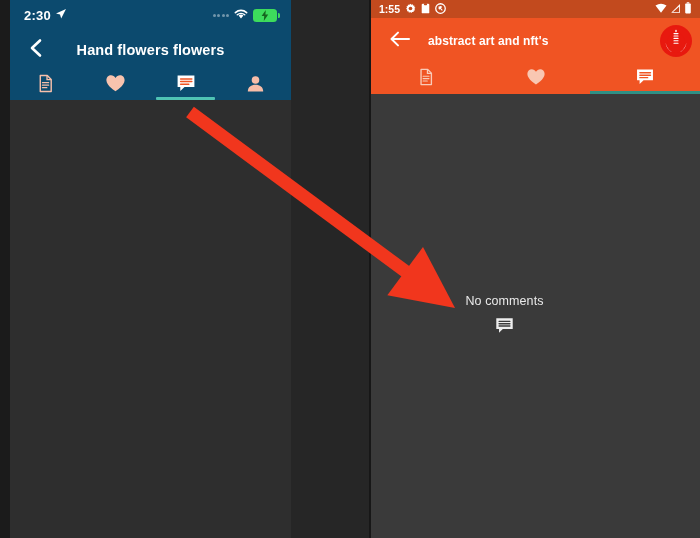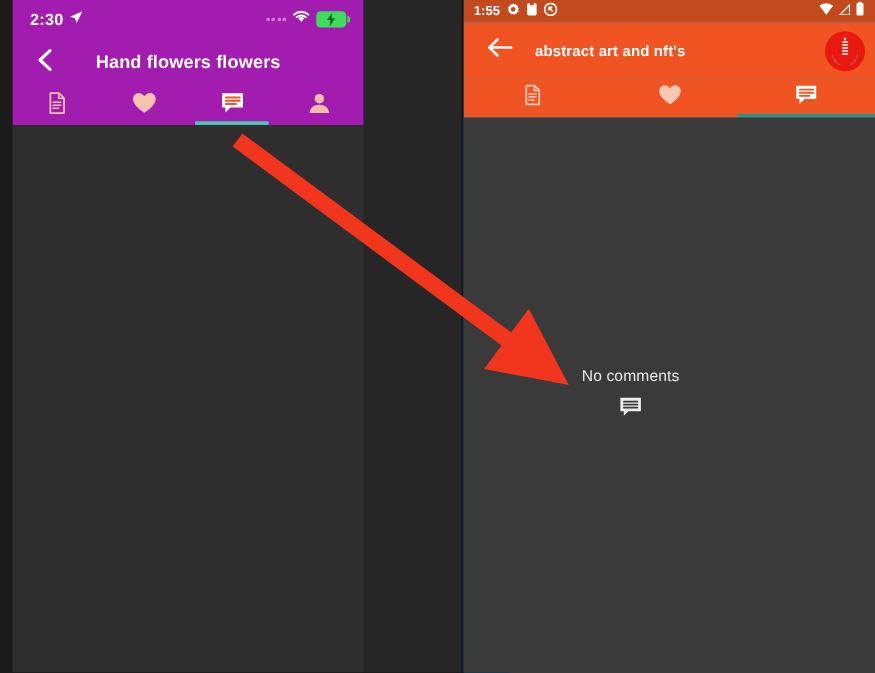--- a/index.html
+++ b/index.html
@@ -28,21 +28,21 @@
     width: 281px;
     height: 538px;
     background: #2e2e2e;
     overflow: hidden;
   }
   #left-chrome {
     position: absolute;
     left: 0; top: 0;
     width: 281px;
     height: 100px;
-    background: #a21caf;
+    background: #0c4a6e;
   }
   #left-statusbar {
     position: absolute;
     left: 0; top: 0;
     width: 281px; height: 30px;
     display: flex;
     align-items: center;
     justify-content: space-between;
     padding: 0 14px;
     box-sizing: border-box;
@@ -157,21 +157,21 @@
     left: 369px; top: 0;
     width: 2px; height: 538px;
     background: #171717;
   }
 
   
   #right-panel {
     position: absolute;
     left: 371px; top: 0;
     width: 329px; height: 538px;
-    background: #0ea5e9;
+    background: #1d4ed8;
     overflow: hidden;
   }
   #right-statusbar {
     position: absolute;
     left: 0; top: 0;
     width: 329px; height: 18px;
     background: #c24a1e;
     display: flex;
     align-items: center;
     justify-content: space-between;

